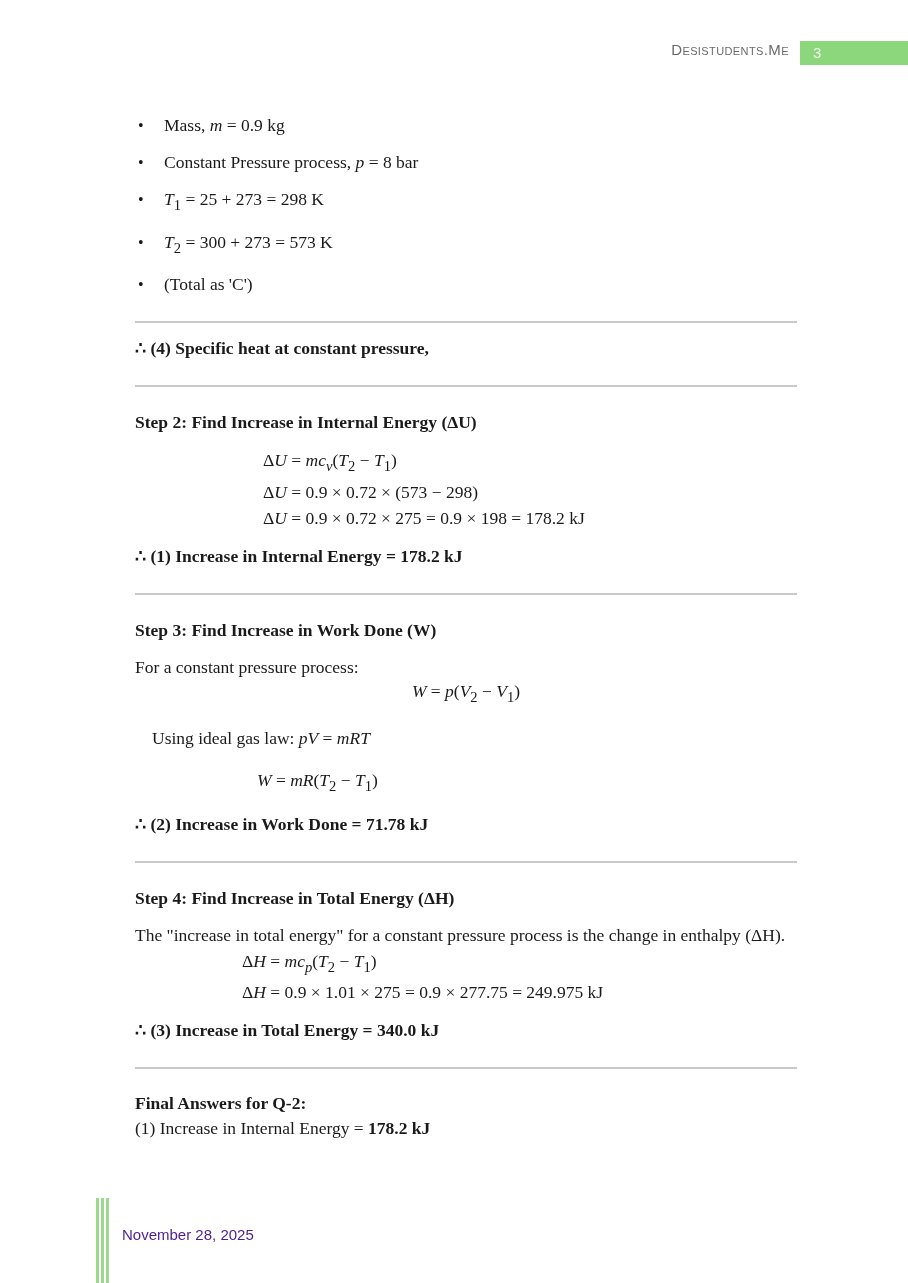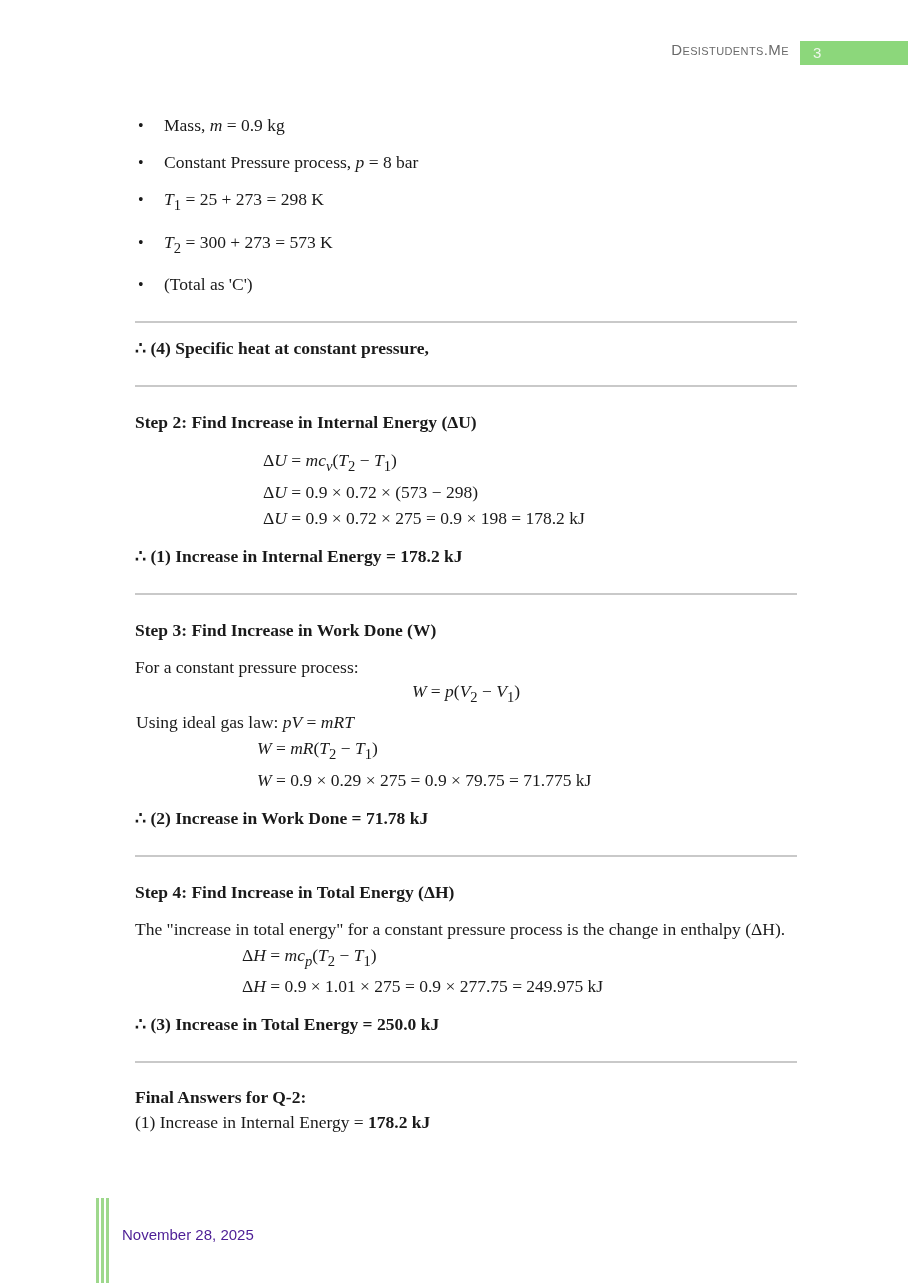--- a/index.html
+++ b/index.html
@@ -65,21 +65,21 @@
     margin:23px 0 0 0;
   }
   p.body-line{margin:13px 0 0 0;line-height:24px;}
   p.body-para{margin:13px 0 0 0;line-height:25px;}
   .eq-block{margin:13px 0 0 0;}
   .eq-line{line-height:26px;}
   .indent-s2{padding-left:128px;}
   .indent-s3{padding-left:122px;}
   .indent-s4{padding-left:107px;}
   .eq-center{text-align:center;line-height:25px;margin:0;}
-  .law-line{margin:1px;line-height:24px;}
+  .law-line{margin:17px;line-height:24px;}
   p.conclusion{
     font-weight:bold;margin:13px 0 0 0;line-height:24px;
   }
   p.final-heading{font-weight:bold;margin:22px 0 0 0;line-height:25px;}
   p.final-answer{margin:0;line-height:25px;}
 
   
   .footer-decoration{
     position:absolute;left:96px;top:1198px;height:85px;
     display:flex;
@@ -134,35 +134,34 @@
 
   <hr class="rule">
 
   <section>
     <h3 class="step-heading">Step 3: Find Increase in Work Done (W)</h3>
     <p class="body-line">For a constant pressure process:</p>
     <p class="eq-center"><i>W</i> = <i>p</i>(<i>V</i><sub>2</sub> − <i>V</i><sub>1</sub>)</p>
     <p class="law-line">Using ideal gas law: <i>pV</i> = <i>mRT</i></p>
     <div class="eq-block indent-s3" style="margin-top:0;">
       <div class="eq-line"><i>W</i> = <i>mR</i>(<i>T</i><sub>2</sub> − <i>T</i><sub>1</sub>)</div>
-      <div class="eq-line"><i>W</i> = 0.9 × 0.29 × 275 = 0.9 × 79.75 = 71.775 kJ</div>
     </div>
     <p class="conclusion">∴ (2) Increase in Work Done = 71.78 kJ</p>
   </section>
 
   <hr class="rule">
 
   <section>
     <h3 class="step-heading">Step 4: Find Increase in Total Energy (ΔH)</h3>
     <p class="body-para">The "increase in total energy" for a constant pressure process is the change in enthalpy (ΔH).</p>
     <div class="eq-block indent-s4" style="margin-top:0;">
       <div class="eq-line">Δ<i>H</i> = <i>mc</i><sub><i>p</i></sub>(<i>T</i><sub>2</sub> − <i>T</i><sub>1</sub>)</div>
       <div class="eq-line">Δ<i>H</i> = 0.9 × 1.01 × 275 = 0.9 × 277.75 = 249.975 kJ</div>
     </div>
-    <p class="conclusion">∴ (3) Increase in Total Energy = 250.0 kJ</p>
+    <p class="conclusion">∴ (3) Increase in Total Energy = 340.0 kJ</p>
   </section>
 
   <hr class="rule">
 
   <section>
     <p class="final-heading">Final Answers for Q-2:</p>
     <p class="final-answer">(1) Increase in Internal Energy = <b>178.2 kJ</b></p>
   </section>
 
 </main>

